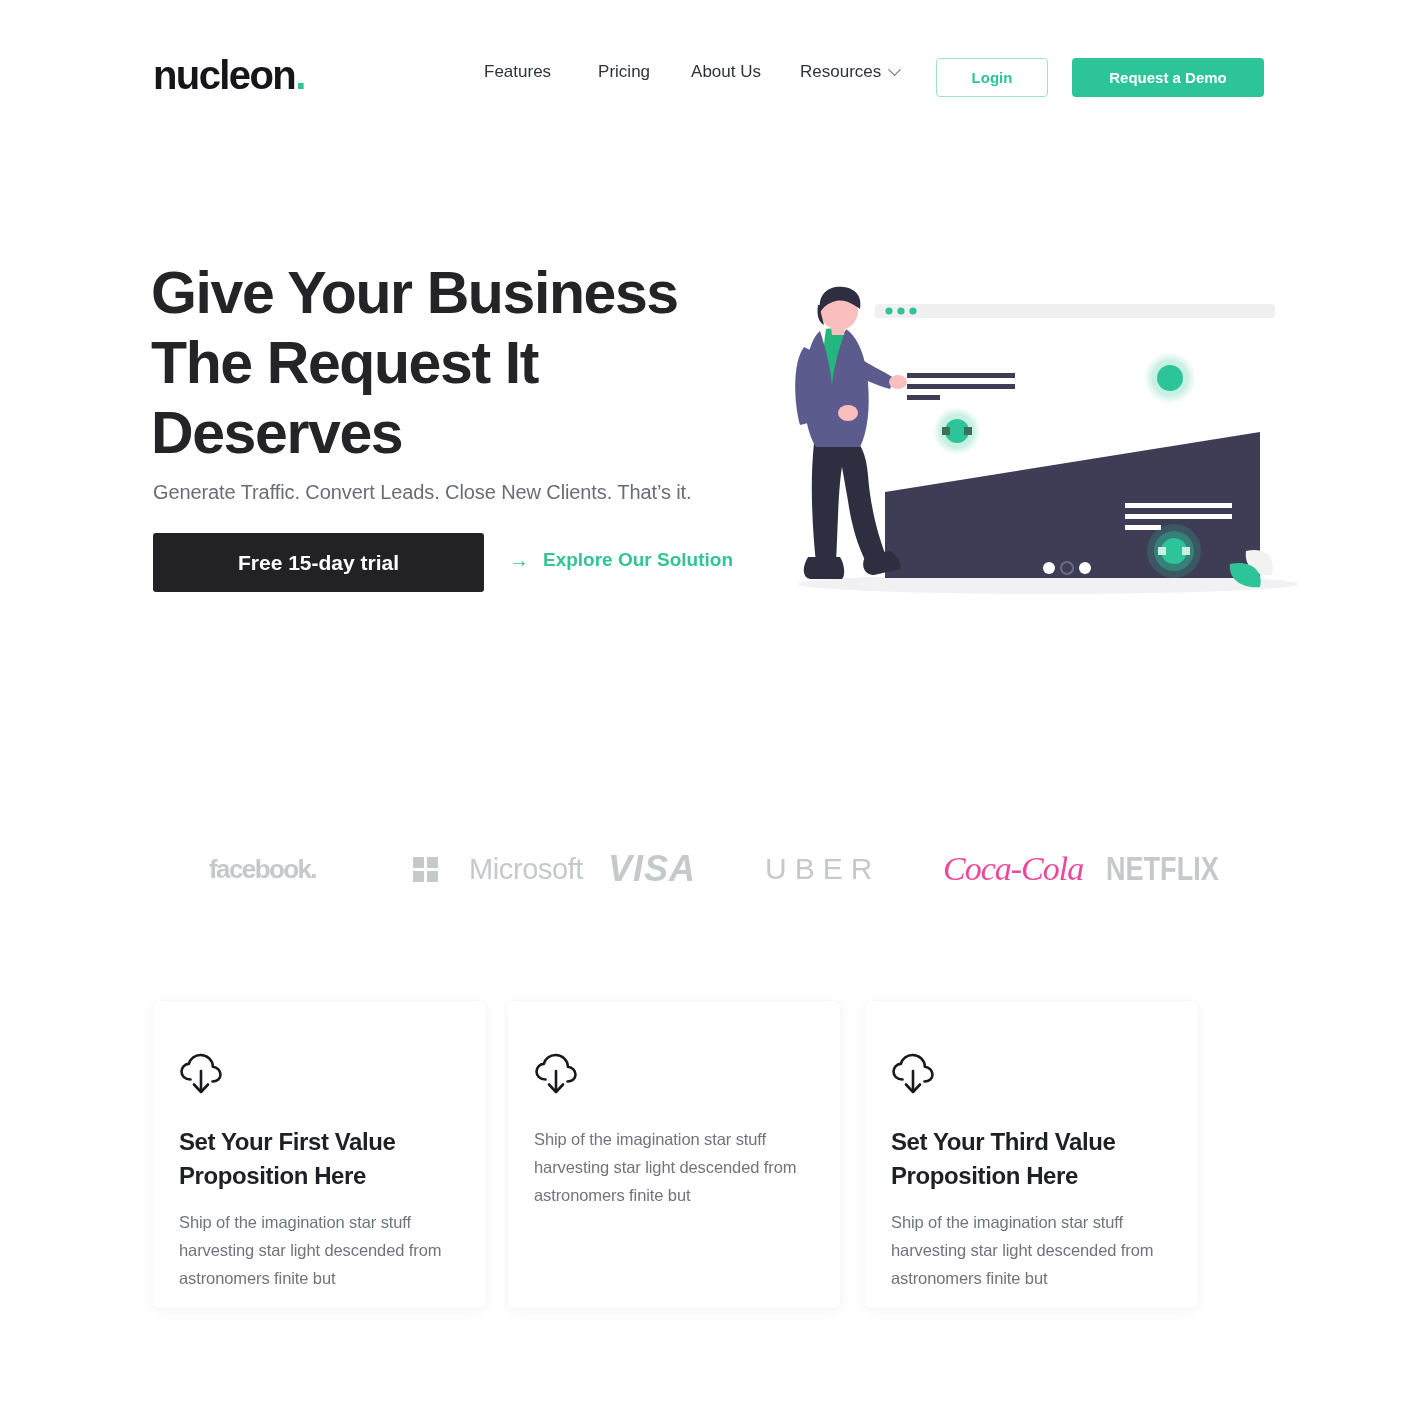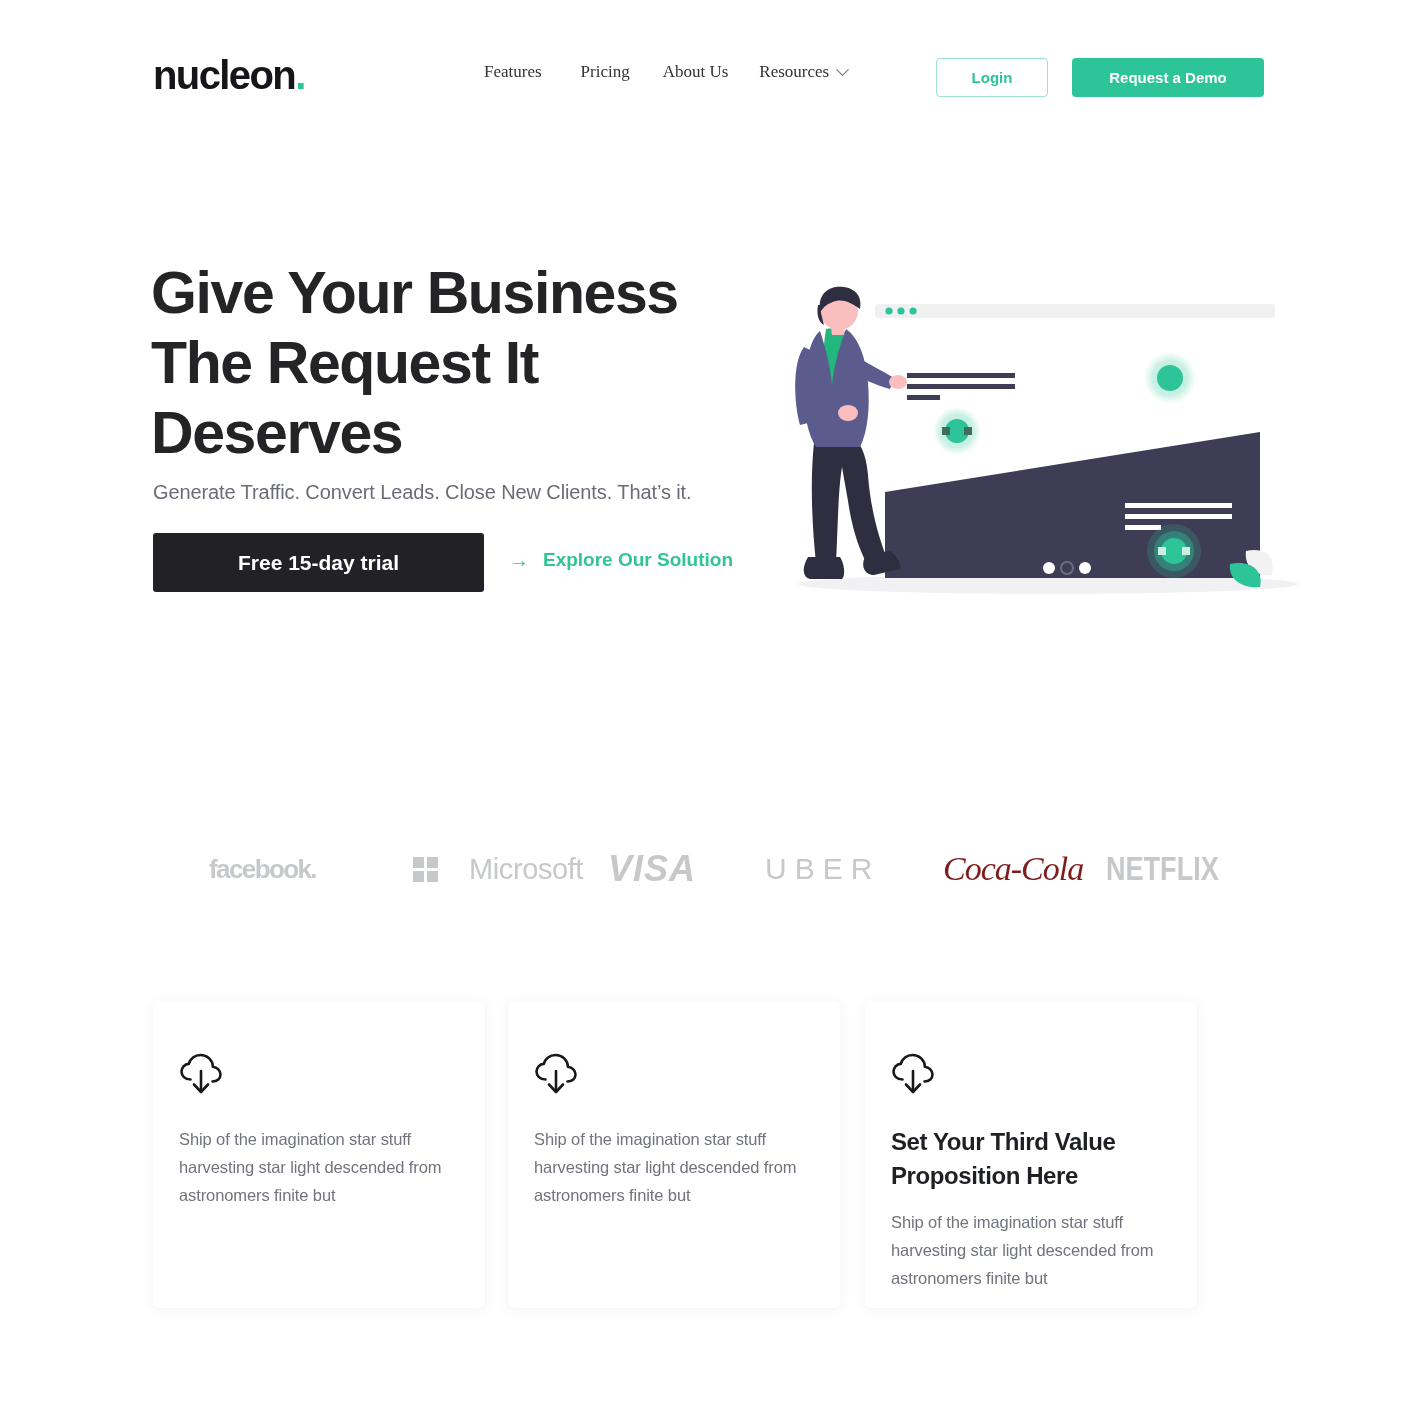--- a/index.html
+++ b/index.html
@@ -18,21 +18,21 @@
   }
   .logo {
     position:absolute; left:153px; top:55px;
     font-size:40px; font-weight:700; letter-spacing:-1.6px;
     color:#16161a; line-height:1; white-space:nowrap;
   }
   .logo .dot { color:#2ec49a; }
 
   .nav {
     position:absolute; left:484px; top:62px;
-    display:flex; align-items:center; gap:0px;font-family:Liberation Serif, serif;
+    display:flex; align-items:center; gap:8px;
   }
   .nav-item {
     font-size:17px; color:#2f3237; font-weight:400;
     padding:0 36px 0 0; white-space:nowrap;
     display:flex; align-items:center; gap:9px;
     cursor:pointer;
   }
   .nav-item:nth-child(1){ padding-right:39px; }
   .nav-item:nth-child(2){ padding-right:33px; }
   .nav-item:nth-child(3){ padding-right:31px; }
@@ -103,21 +103,21 @@
     position:absolute; top:0; height:62px;
     display:flex; align-items:center; color:#c9cbcd;
     white-space:nowrap; user-select:none;
   }
   .b-facebook { left:56px; font-size:26px; font-weight:700; letter-spacing:-1.6px; color:#c6c8ca; }
   .b-microsoft { left:260px; font-size:29px; font-weight:400; letter-spacing:-0.4px; color:#c6c8ca; gap:31px; }
   .ms-grid { display:grid; grid-template-columns:11px 11px; grid-template-rows:11px 11px; gap:3px; }
   .ms-grid i { background:#c6c8ca; display:block; }
   .b-visa { left:455px; font-size:36px; font-weight:700; font-style:italic; letter-spacing:1px; color:#c6c8ca; font-family:"Liberation Sans", sans-serif; }
   .b-uber { left:612px; font-size:30px; font-weight:400; letter-spacing:8px; color:#c6c8ca; }
-  .b-coke { left:790px; font-size:34px; font-style:italic; font-weight:400; color:#7f1d1d; font-family:"Liberation Serif", serif; letter-spacing:-1px; }
+  .b-coke { left:790px; font-size:34px; font-style:italic; font-weight:400; color:#ec4899; font-family:"Liberation Serif", serif; letter-spacing:-1px; }
   .b-netflix { left:953px; font-size:33px; font-weight:700; letter-spacing:0px; color:#c6c8ca; transform:scaleX(0.82); transform-origin:left center; }
 
   
   .cards { position:absolute; left:153px; top:1001px; width:1106px; height:307px; }
   .card {
     position:absolute; top:0; width:332px; height:307px;
     background:#ffffff; border-radius:5px;
     box-shadow:0 2px 14px rgba(30,35,60,0.055), 0 0 1px rgba(30,35,60,0.05);
     padding:52px 26px 0 26px;
   }
@@ -282,20 +282,21 @@
   <div class="cards">
 
     <div class="card">
       <div class="card-icon">
         <svg width="44" height="42" viewBox="0 0 44 42" fill="none" xmlns="http://www.w3.org/2000/svg">
           <path d="M11.5 26.5 C5.8 26.5 2.5 22.8 2.5 18.6 C2.5 14.6 5.6 11.2 9.8 10.9 C11.1 5.6 15.9 2 21.6 2 C28.3 2 33.7 7.2 33.9 13.7 C38.3 14.2 41.5 17.6 41.5 21.6 C41.5 25.5 38.3 28.5 33.5 28.5" stroke="#17181c" stroke-width="2.6" stroke-linecap="round" stroke-linejoin="round"></path>
           <path d="M22 18 L22 38" stroke="#17181c" stroke-width="2.6" stroke-linecap="round"></path>
           <path d="M15 31.5 L22 39 L29 31.5" stroke="#17181c" stroke-width="2.6" stroke-linecap="round" stroke-linejoin="round"></path>
         </svg>
       </div>
+      <div class="card-title">Set Your First Value Proposition Here</div>
       <div class="card-desc">Ship of the imagination star stuff harvesting star light descended from astronomers finite but</div>
     </div>
 
     <div class="card">
       <div class="card-icon">
         <svg width="44" height="42" viewBox="0 0 44 42" fill="none" xmlns="http://www.w3.org/2000/svg">
           <path d="M11.5 26.5 C5.8 26.5 2.5 22.8 2.5 18.6 C2.5 14.6 5.6 11.2 9.8 10.9 C11.1 5.6 15.9 2 21.6 2 C28.3 2 33.7 7.2 33.9 13.7 C38.3 14.2 41.5 17.6 41.5 21.6 C41.5 25.5 38.3 28.5 33.5 28.5" stroke="#17181c" stroke-width="2.6" stroke-linecap="round" stroke-linejoin="round"></path>
           <path d="M22 18 L22 38" stroke="#17181c" stroke-width="2.6" stroke-linecap="round"></path>
           <path d="M15 31.5 L22 39 L29 31.5" stroke="#17181c" stroke-width="2.6" stroke-linecap="round" stroke-linejoin="round"></path>
         </svg>

